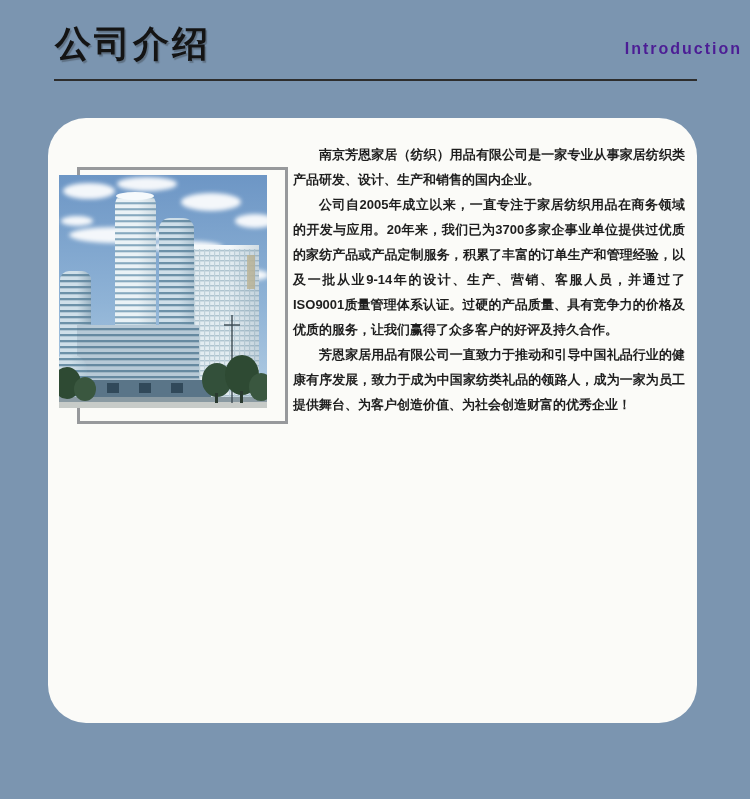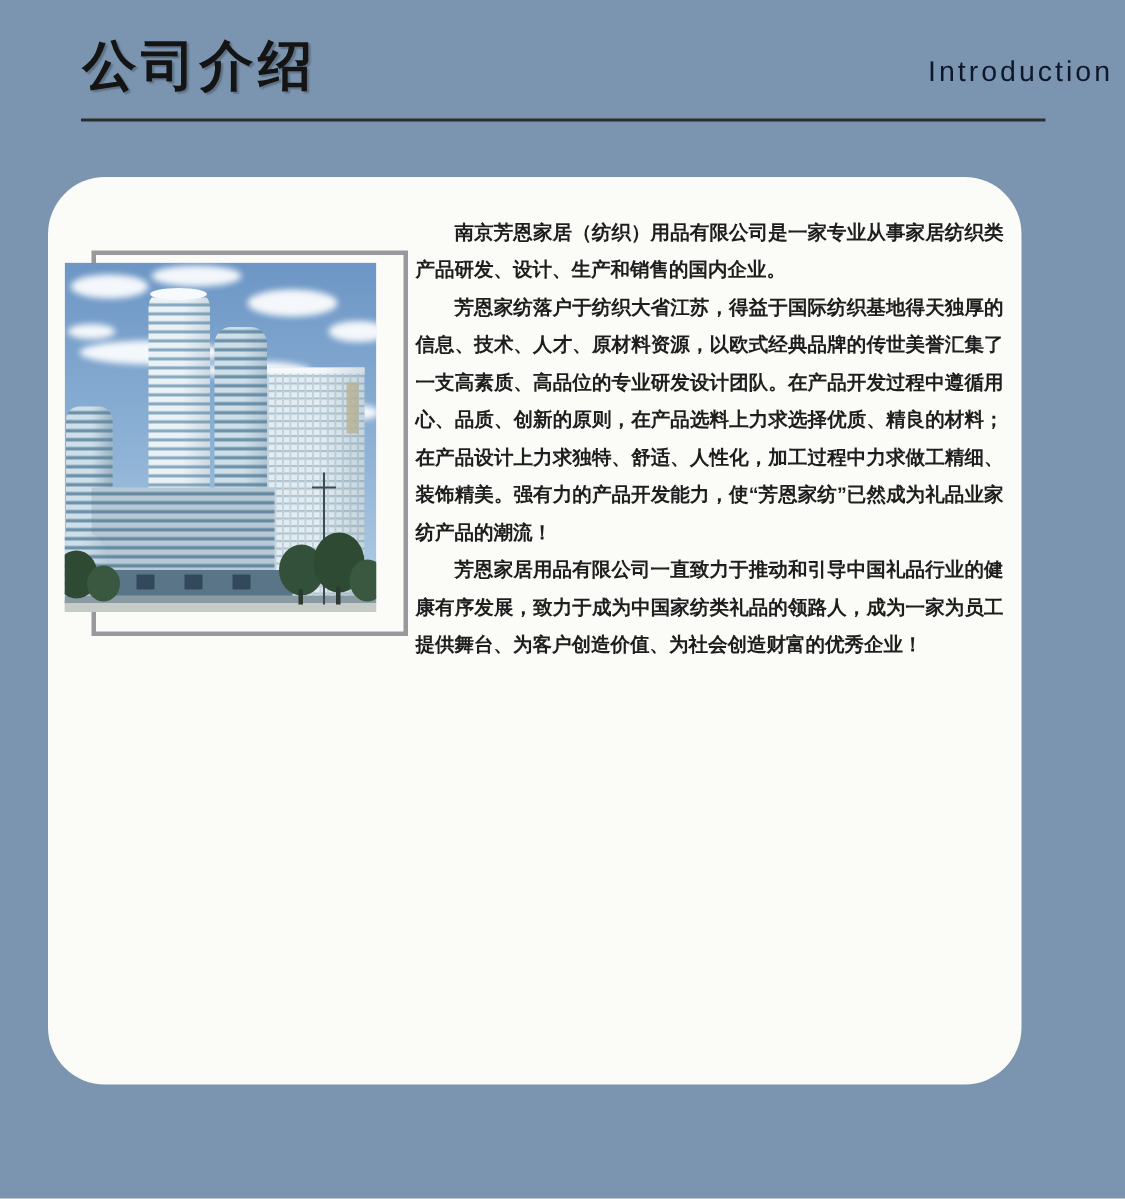--- a/index.html
+++ b/index.html
@@ -13,31 +13,31 @@
 
   
   .page-title{
     position:absolute;left:55px;top:24px;margin:0;
     font-size:36px;line-height:40px;font-weight:700;color:#141414;
     letter-spacing:3px;
     text-shadow:1.5px 1.5px 1px rgba(30,30,30,.30);
   }
   .page-title-en{
     position:absolute;right:52px;top:37px;
-    font-size:19px;line-height:24px;font-weight:400;color:#0f172a;
+    font-size:16px;line-height:24px;font-weight:700;color:#4c1d95;
     letter-spacing:2px;
   }
   .header-divider{
     position:absolute;left:54px;top:79px;width:643px;height:2px;
     background:#2d2d2d;
   }
 
   
   .card{
-    position:absolute;left:32px;top:118px;width:649px;height:605px;
+    position:absolute;left:48px;top:118px;width:649px;height:605px;
     background:#fbfbf8;border-radius:38px;
   }
 
   
   .photo-frame{
     position:absolute;left:29px;top:49px;width:205px;height:251px;
     border:3px solid #97999c;background:transparent;z-index:1;
   }
   .photo{
     position:absolute;left:11px;top:57px;width:208px;height:233px;
@@ -161,18 +161,18 @@
           <ellipse cx="202" cy="212" rx="12" ry="14" fill="#3a573f"></ellipse>
           <rect x="156" y="218" width="3" height="10" fill="#2a3a30"></rect>
           <rect x="181" y="216" width="3" height="12" fill="#2a3a30"></rect>
         </g>
       </svg>
     </div>
 
     <div class="body-text">
       <div class="float-spacer"></div>
       <p>南京芳恩家居（纺织）用品有限公司是一家专业从事家居纺织类产品研发、设计、生产和销售的国内企业。</p>
-      <p>芳恩家纺落户于纺织大省江苏，得益于国际纺织基地得天独厚的信息、技术、人才、原材料资源，以欧式经典品牌的传世美誉汇集了一支高素质、高品位的专业研发设计团队。在产品开发过程中遵循用心、品质、创新的原则，在产品选料上力求选择优质、精良的材料；在产品设计上力求独特、舒适、人性化，加工过程中力求做工精细、装饰精美。强有力的产品开发能力，使“芳恩家纺”已然成为礼品业家纺产品的潮流！</p>
+      <p>公司自2005年成立以来，一直专注于家居纺织用品在商务领域的开发与应用。20年来，我们已为3700多家企事业单位提供过优质的家纺产品或产品定制服务，积累了丰富的订单生产和管理经验，以及一批从业9-14年的设计、生产、营销、客服人员，并通过了ISO9001质量管理体系认证。过硬的产品质量、具有竞争力的价格及优质的服务，让我们赢得了众多客户的好评及持久合作。</p>
       <p>芳恩家居用品有限公司一直致力于推动和引导中国礼品行业的健康有序发展，致力于成为中国家纺类礼品的领路人，成为一家为员工提供舞台、为客户创造价值、为社会创造财富的优秀企业！</p>
     </div>
 
   </section>
 </div>
 
 </body></html>

